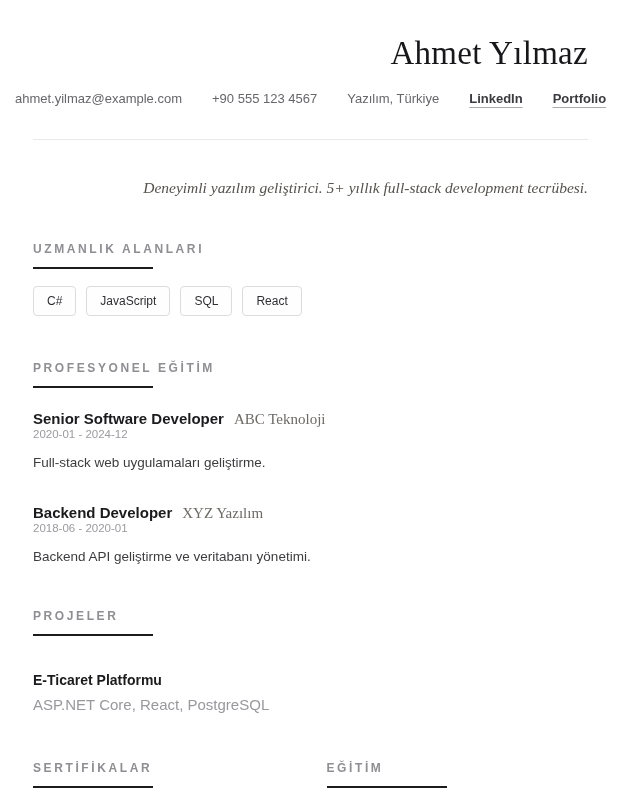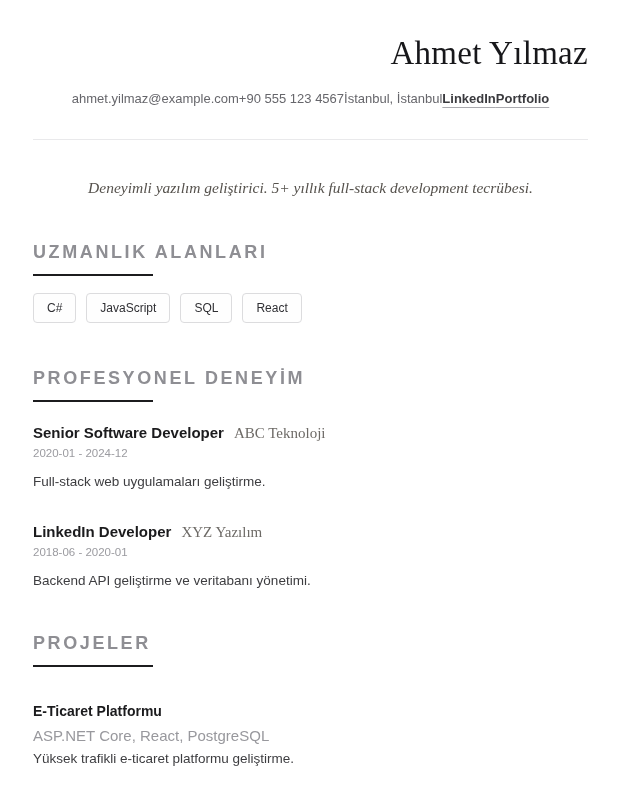--- a/index.html
+++ b/index.html
@@ -26,21 +26,21 @@
     color: #17171a;
     letter-spacing: 0.3px;
     line-height: 1.25;
     margin-top: 9px;
   }
   .contact-bar {
     margin-top: 17px;
     display: flex;
     justify-content: center;
     align-items: baseline;
-    gap: 0;
+    gap: 30px;
     font-size: 13px;
     color: #66666b;
     white-space: nowrap;
   }
   .contact-link {
     color: #3b3b3f;
     text-decoration: underline;
     text-decoration-color: #aaaaaf;
     text-decoration-thickness: 1px;
     text-underline-offset: 4px;
@@ -49,31 +49,31 @@
   }
   .header-divider {
     border: none;
     border-top: 1px solid #e9e9eb;
     margin-top: 33px;
   }
 
   
   .summary {
     margin-top: 39px;
-    text-align: center;
+    text-align: right;
     font-family: "Liberation Serif", "DejaVu Serif", serif;
     font-style: italic;
     font-size: 15.5px;
     color: #56524d;
   }
 
   
   .section { margin-top: 45px; }
   .section-title {
-    font-size: 18px;
+    font-size: 12px;
     font-weight: 700;
     letter-spacing: 2.6px;
     color: #8e8e93;
   }
   .section-rule {
     width: 120px;
     height: 2px;
     background: #1c1c1e;
     margin-top: 11px;
   }
@@ -93,21 +93,21 @@
   
   .job { margin-top: 22px; }
   .job + .job { margin-top: 34px; }
   .job-headline { display: flex; align-items: baseline; gap: 10px; margin-top: 8px; }
   .job-role { font-size: 15px; font-weight: 700; color: #1b1b1d; }
   .job-company {
     font-family: "Liberation Serif", "DejaVu Serif", serif;
     font-size: 15px;
     color: #6d6a66;
   }
-  .job-dates { margin-top: 5px; font-size: 11.5px; color: #9b9ba0; }
+  .job-dates { font-size: 11.5px; color: #9b9ba0; }
   .job-desc { margin-top: 15px; font-size: 13.5px; color: #3d3d40; }
 
   
   .project { margin-top: 36px; }
   .project-name { font-size: 14px; font-weight: 700; color: #1b1b1d; }
   .project-tech { margin-top: 8px; font-size: 15px; color: #98989d; }
   .project-desc { margin-top: 7px; font-size: 13.5px; color: #3d3d40; }
 
   
   .bottom-grid {
@@ -121,21 +121,21 @@
 <body>
 
 <div class="page">
 
   <header>
     <h1 class="resume-name">Ahmet Yılmaz</h1>
 
     <div class="contact-bar">
       <span>ahmet.yilmaz@example.com</span>
       <span>+90 555 123 4567</span>
-      <span>İstanbul, İstanbul</span>
+      <span>Yazılım, Türkiye</span>
       <a class="contact-link">LinkedIn</a>
       <a class="contact-link">Portfolio</a>
     </div>
 
     <hr class="header-divider">
   </header>
 
   <p class="summary">Deneyimli yazılım geliştirici. 5+ yıllık full-stack development tecrübesi.</p>
 
   <section class="section">
@@ -143,50 +143,49 @@
     <div class="section-rule"></div>
     <div class="chips">
       <span class="chip">C#</span>
       <span class="chip">JavaScript</span>
       <span class="chip">SQL</span>
       <span class="chip">React</span>
     </div>
   </section>
 
   <section class="section">
-    <h2 class="section-title">PROFESYONEL DENEYİM</h2>
+    <h2 class="section-title">PROFESYONEL EĞİTİM</h2>
     <div class="section-rule"></div>
 
     <article class="job">
       <div class="job-headline">
         <span class="job-role">Senior Software Developer</span>
         <span class="job-company">ABC Teknoloji</span>
       </div>
       <div class="job-dates">2020-01 - 2024-12</div>
       <p class="job-desc">Full-stack web uygulamaları geliştirme.</p>
     </article>
 
     <article class="job">
       <div class="job-headline">
-        <span class="job-role">LinkedIn Developer</span>
+        <span class="job-role">Backend Developer</span>
         <span class="job-company">XYZ Yazılım</span>
       </div>
       <div class="job-dates">2018-06 - 2020-01</div>
       <p class="job-desc">Backend API geliştirme ve veritabanı yönetimi.</p>
     </article>
   </section>
 
   <section class="section">
     <h2 class="section-title">PROJELER</h2>
     <div class="section-rule"></div>
 
     <article class="project">
       <div class="project-name">E-Ticaret Platformu</div>
       <div class="project-tech">ASP.NET Core, React, PostgreSQL</div>
-      <p class="project-desc">Yüksek trafikli e-ticaret platformu geliştirme.</p>
     </article>
   </section>
 
   <div class="bottom-grid">
 
     <section>
       <h2 class="section-title">SERTİFİKALAR</h2>
       <div class="section-rule"></div>
 
     </section>

